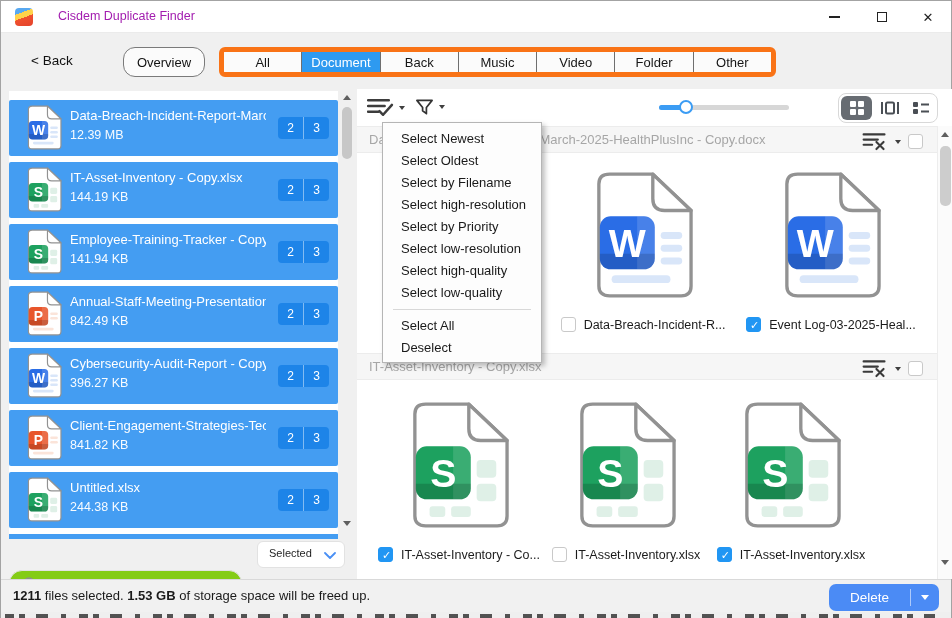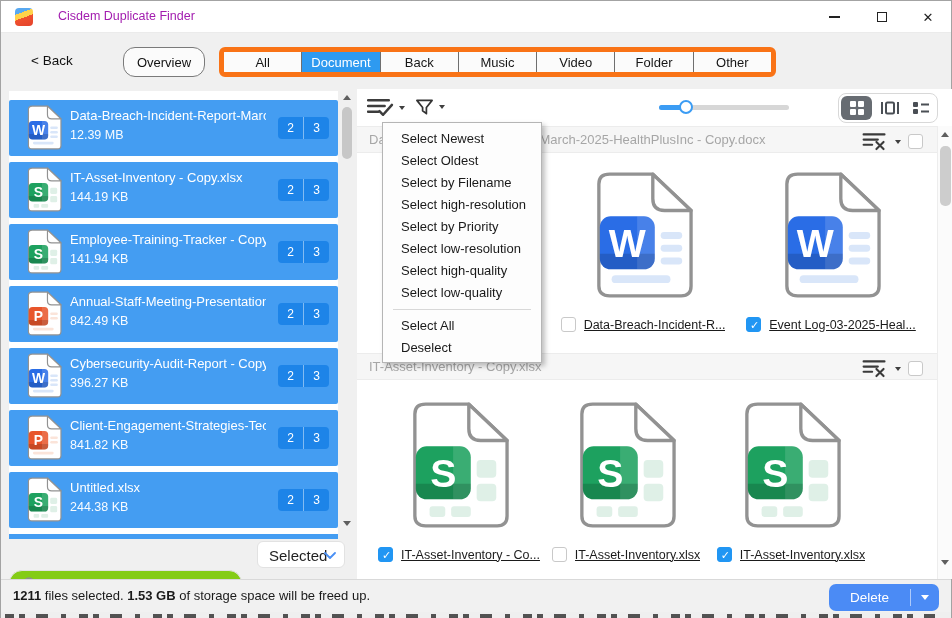--- a/index.html
+++ b/index.html
@@ -48,21 +48,21 @@
   .sb-scroll .arr-up { position:absolute; left:2px; top:4px; }
   .sb-scroll .arr-dn { position:absolute; left:2px; top:430px; }
   .sb-thumb { position:absolute; left:1px; top:16px; width:10px; height:52px; background:#c7c7c7; border-radius:5px; }
 
   
   .search-box { position:absolute; left:8px; top:569px; width:233px; height:40px; background:#84cc16; border:1px solid #e2e2e2; border-radius:13px; box-sizing:border-box; }
   .search-box svg { position:absolute; left:12px; top:5px; }
   .search-box input { position:absolute; left:34px; top:2px; width:185px; height:21px; border:none; outline:none; font-size:13px; color:#333; font-family:inherit; background:transparent; }
   .search-box input::placeholder { color:#9b9b9b; }
   .select-dd { position:absolute; left:256px; top:540px; width:88px; height:27px; background:#fff; border:1px solid #e2e2e2; border-radius:6px; box-sizing:border-box; }
-  .select-dd .dd-label { position:absolute; left:11px; top:5px; font-size:15px; color:#1f1f1f; }
+  .select-dd .dd-label { position:absolute; left:11px; top:5px; font-size:11px; color:#1f1f1f; }
   .select-dd svg { position:absolute; right:8px; top:10px; color:#4a90f5; }
 
   
   .main { position:absolute; left:356px; top:88px; width:596px; height:490px; background:#fff; }
   .mt-btn { position:absolute; display:flex; align-items:center; gap:5px; }
   .caret { width:0; height:0; border-left:3.5px solid transparent; border-right:3.5px solid transparent; border-top:4.5px solid #3f3f3f; }
 
   .slider { position:absolute; left:302px; top:16px; width:130px; height:5px; background:#d7d7d7; border-radius:3px; }
   .slider-fill { position:absolute; left:0; top:0; height:5px; width:27px; background:#3b9cf4; border-radius:3px; }
   .slider-thumb { position:absolute; left:20px; top:-5px; width:14px; height:14px; background:#fff; border:2px solid #3b9cf4; border-radius:50%; box-sizing:border-box; }
@@ -75,21 +75,21 @@
   .grp-title { position:absolute; left:12px; top:5px; font-size:13px; color:#a6a6a6; white-space:nowrap; }
   .grp-tools { position:absolute; right:14px; top:5px; display:flex; align-items:center; gap:7px; }
 
   .cb { display:inline-block; width:15px; height:15px; border:1px solid #c9c9c9; border-radius:3px; background:#fff; box-sizing:border-box; flex:none; position:relative; }
   .cb.checked { background:#2196f3; border-color:#2196f3; }
   .cb.checked::after { content:"✓"; position:absolute; left:0; top:0; width:15px; height:15px; line-height:15px; text-align:center; color:#fff; font-size:11px; }
 
   .tile { position:absolute; width:180px; display:flex; flex-direction:column; align-items:center; }
   .tile .doc { width:102px; height:128px; }
   .tile-label { margin-top:18px; display:flex; align-items:center; gap:8px; max-width:178px; }
-  .tile-label .txt { font-size:12.5px; color:#1b1b1b; white-space:nowrap; overflow:hidden;text-decoration:underline; }
+  .tile-label .txt { font-size:12.5px; color:#1b1b1b; white-space:nowrap; overflow:hidden; }
 
   
   .main-scroll { position:absolute; left:580px; top:37px; width:16px; height:453px; background:#fbfbfb; border-left:1px solid #ededed; box-sizing:border-box; }
   .main-scroll .arr-up { position:absolute; left:3px; top:6px; }
   .main-scroll .arr-dn { position:absolute; left:3px; top:434px; }
   .main-scroll .sb-thumb { left:2px; top:20px; height:60px; width:11px; background:#cdcdcd; }
 
   
   .menu { position:absolute; left:381px; top:121px; width:160px; background:#fdfdfd; border:1px solid #b5b5b5; box-shadow:3px 3px 5px rgba(0,0,0,.25); z-index:90; padding:5px 0 3px 0; box-sizing:border-box; }
   .menu-item { height:22px; line-height:22px; padding-left:18px; font-size:13px; color:#1a1a1a; white-space:nowrap; }

